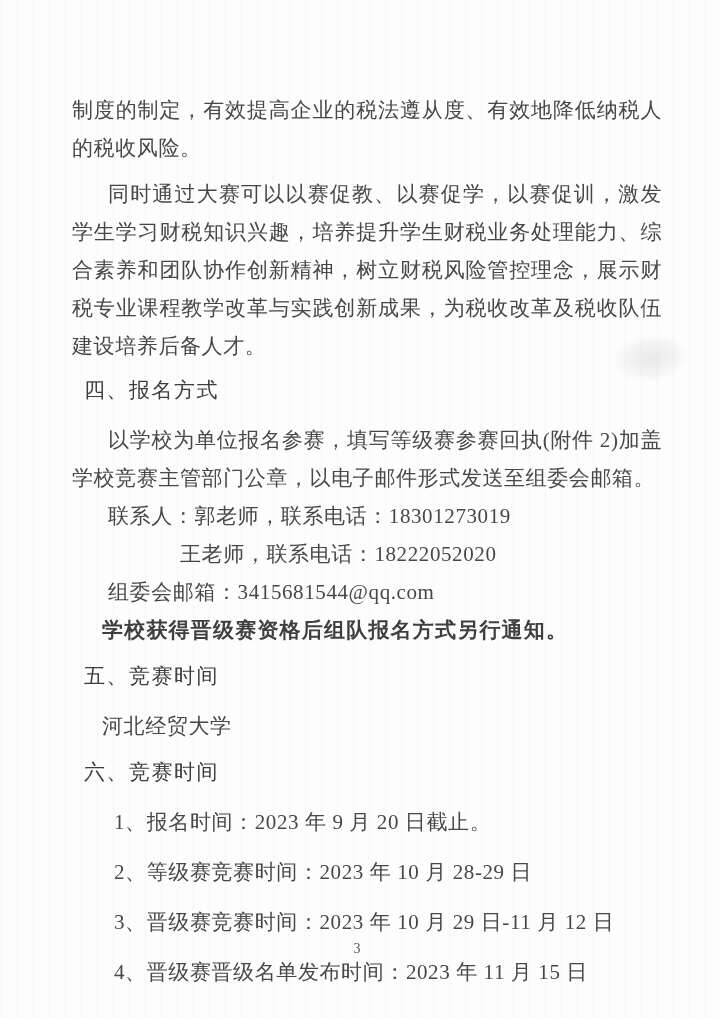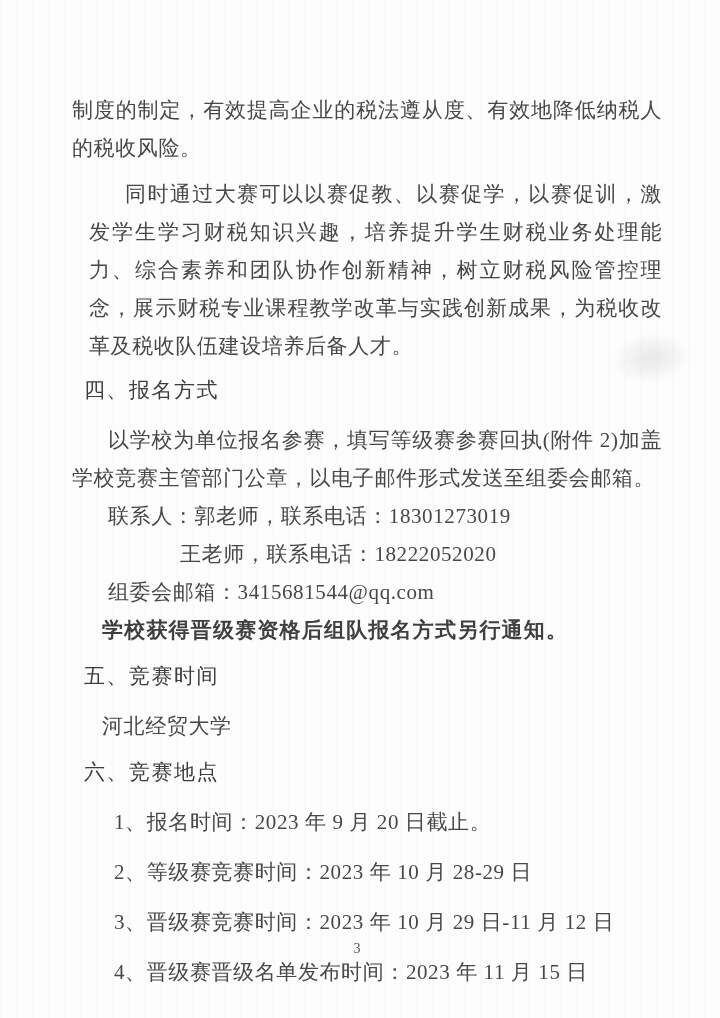--- a/index.html
+++ b/index.html
@@ -34,21 +34,20 @@
   }
   .para {
     margin: 0;
     text-indent: 36px;
   }
   .para.no-indent {
     text-indent: 0;
   }
   .para.intro {
     margin-top: 8px;
-    margin-left: 17px;
   }
   .heading {
     margin: 12px;
     margin-top: 6px;
     font-weight: normal;
     color: #3d3d3d;
     text-indent: 0;
     letter-spacing: 1.5px;
   }
   .heading.h5 { margin-top: 8px; }
@@ -121,21 +120,21 @@
     <p class="contact-line second">王老师，联系电话：18222052020</p>
 
     <p class="contact-line">组委会邮箱：3415681544@qq.com</p>
 
     <p class="notice-line">学校获得晋级赛资格后组队报名方式另行通知。</p>
 
     <p class="heading h5">五、竞赛时间</p>
 
     <p class="plain-line">河北经贸大学</p>
 
-    <p class="heading h6">六、竞赛地点</p>
+    <p class="heading h6">六、竞赛时间</p>
 
     <p class="schedule-item">1、报名时间：2023 年 9 月 20 日截止。</p>
 
     <p class="schedule-item">2、等级赛竞赛时间：2023 年 10 月 28-29 日</p>
 
     <p class="schedule-item">3、晋级赛竞赛时间：2023 年 10 月 29 日-11 月 12 日</p>
 
     <p class="schedule-item">4、晋级赛晋级名单发布时间：2023 年 11 月 15 日</p>
 
 

